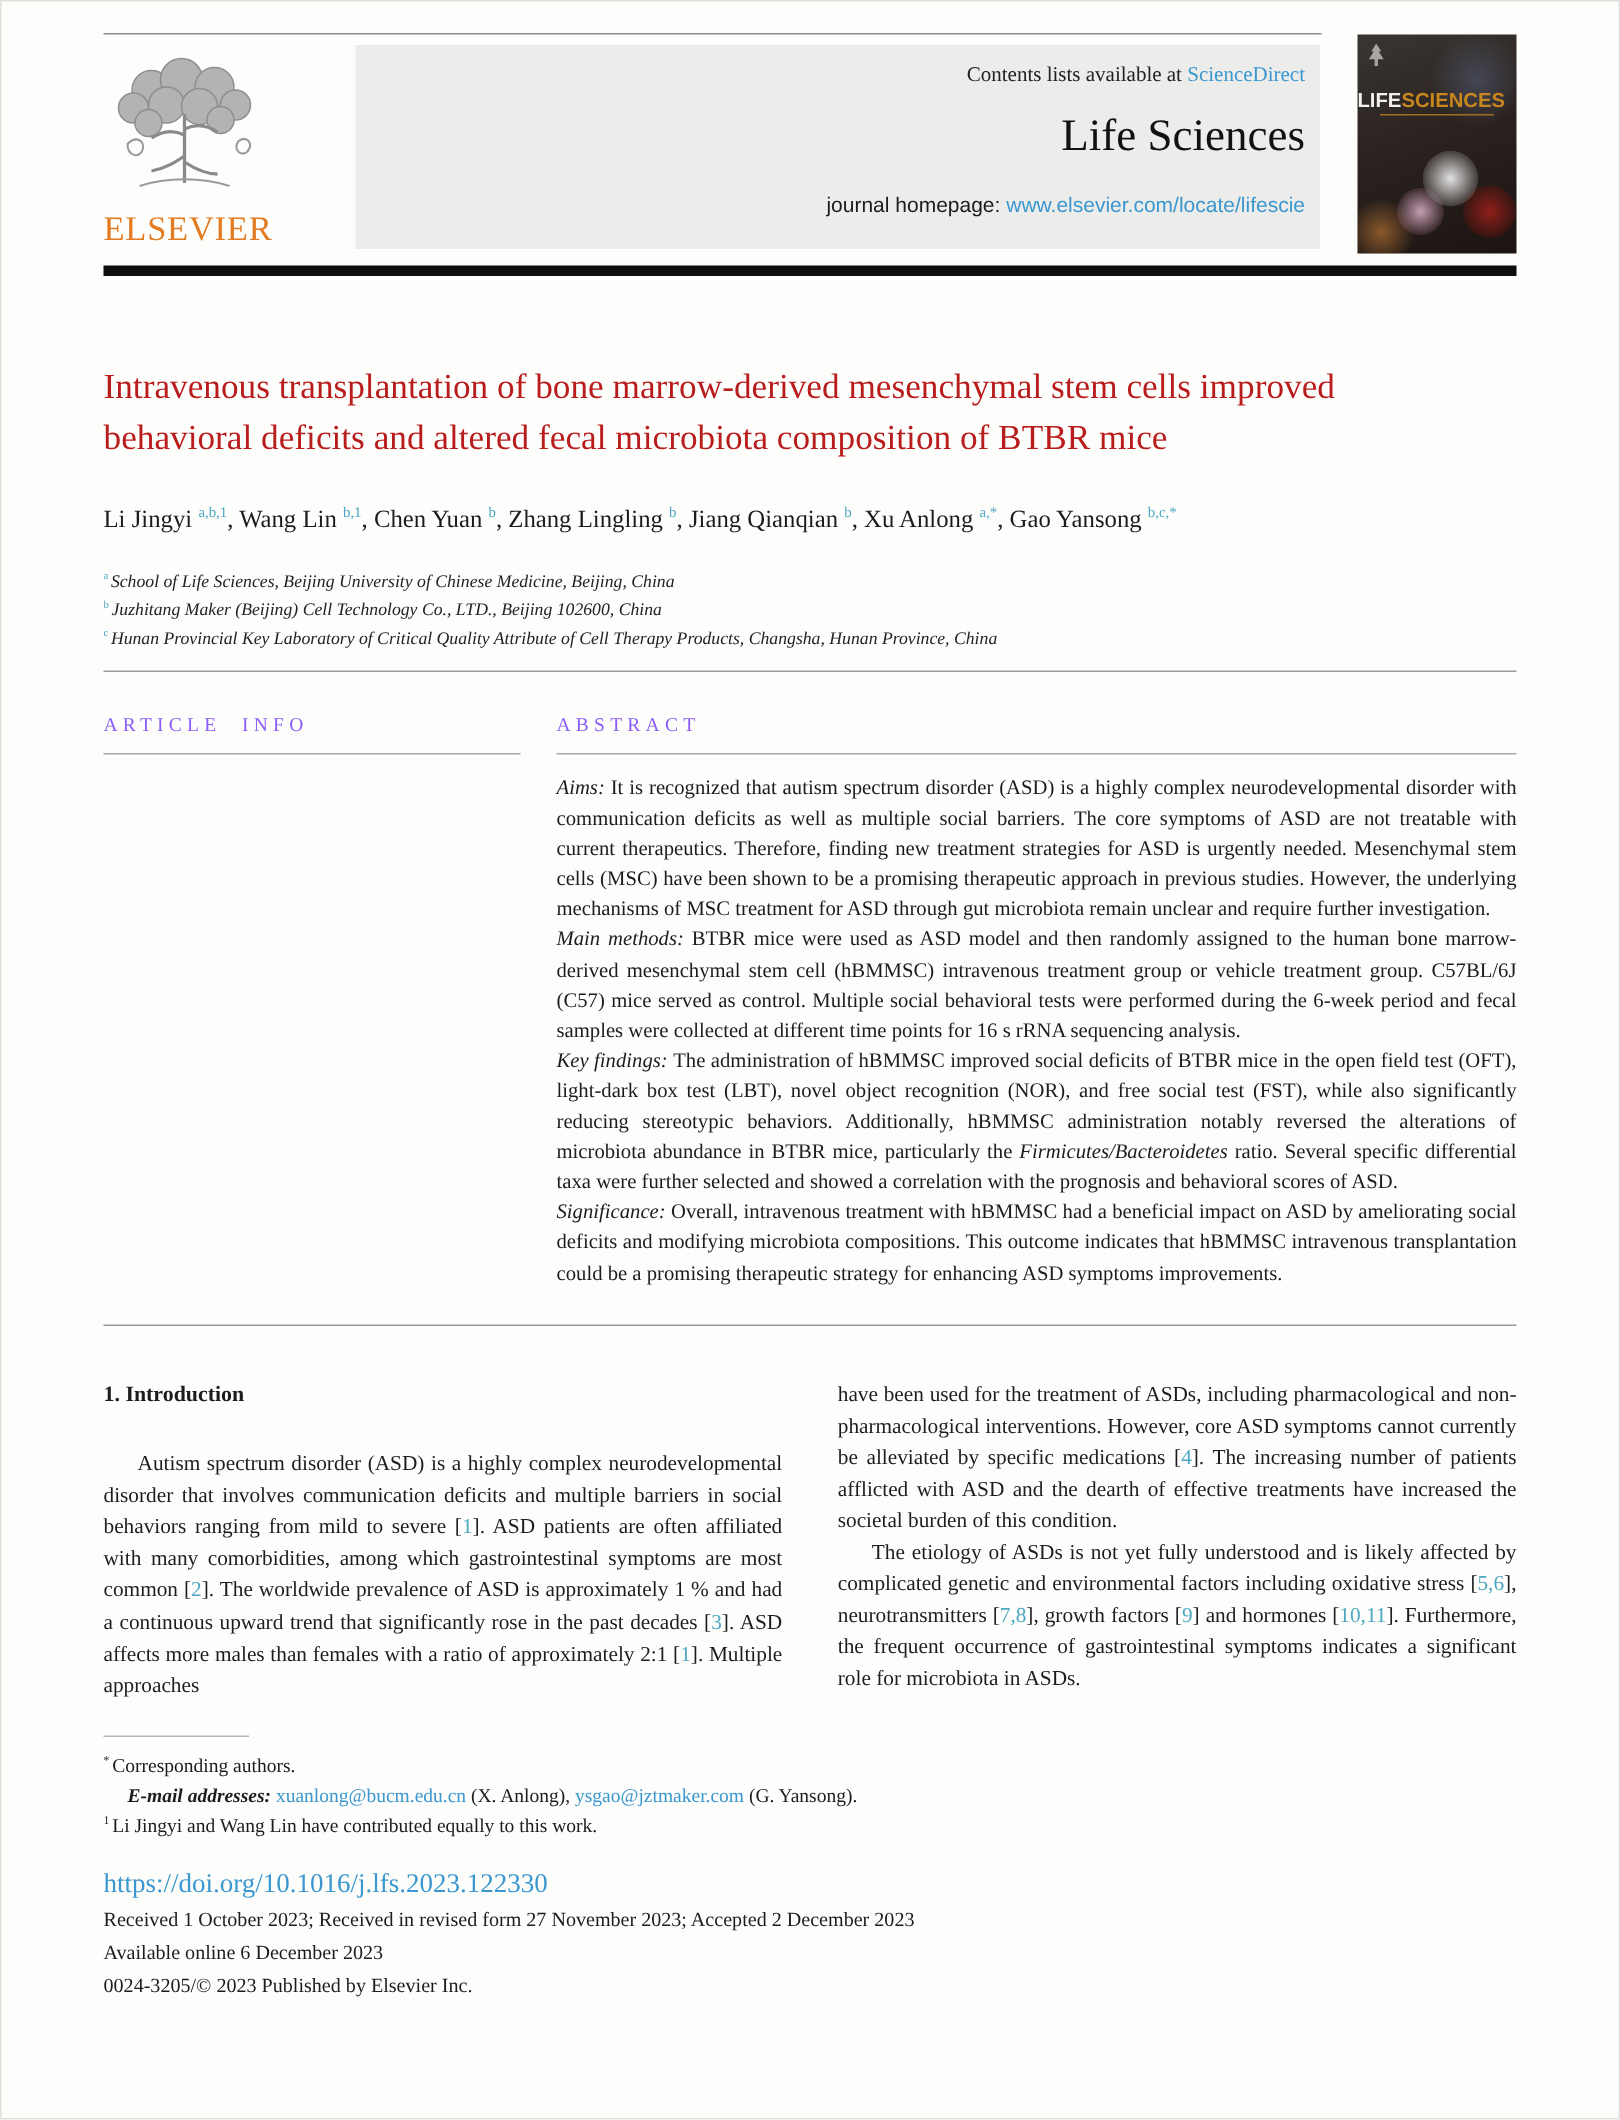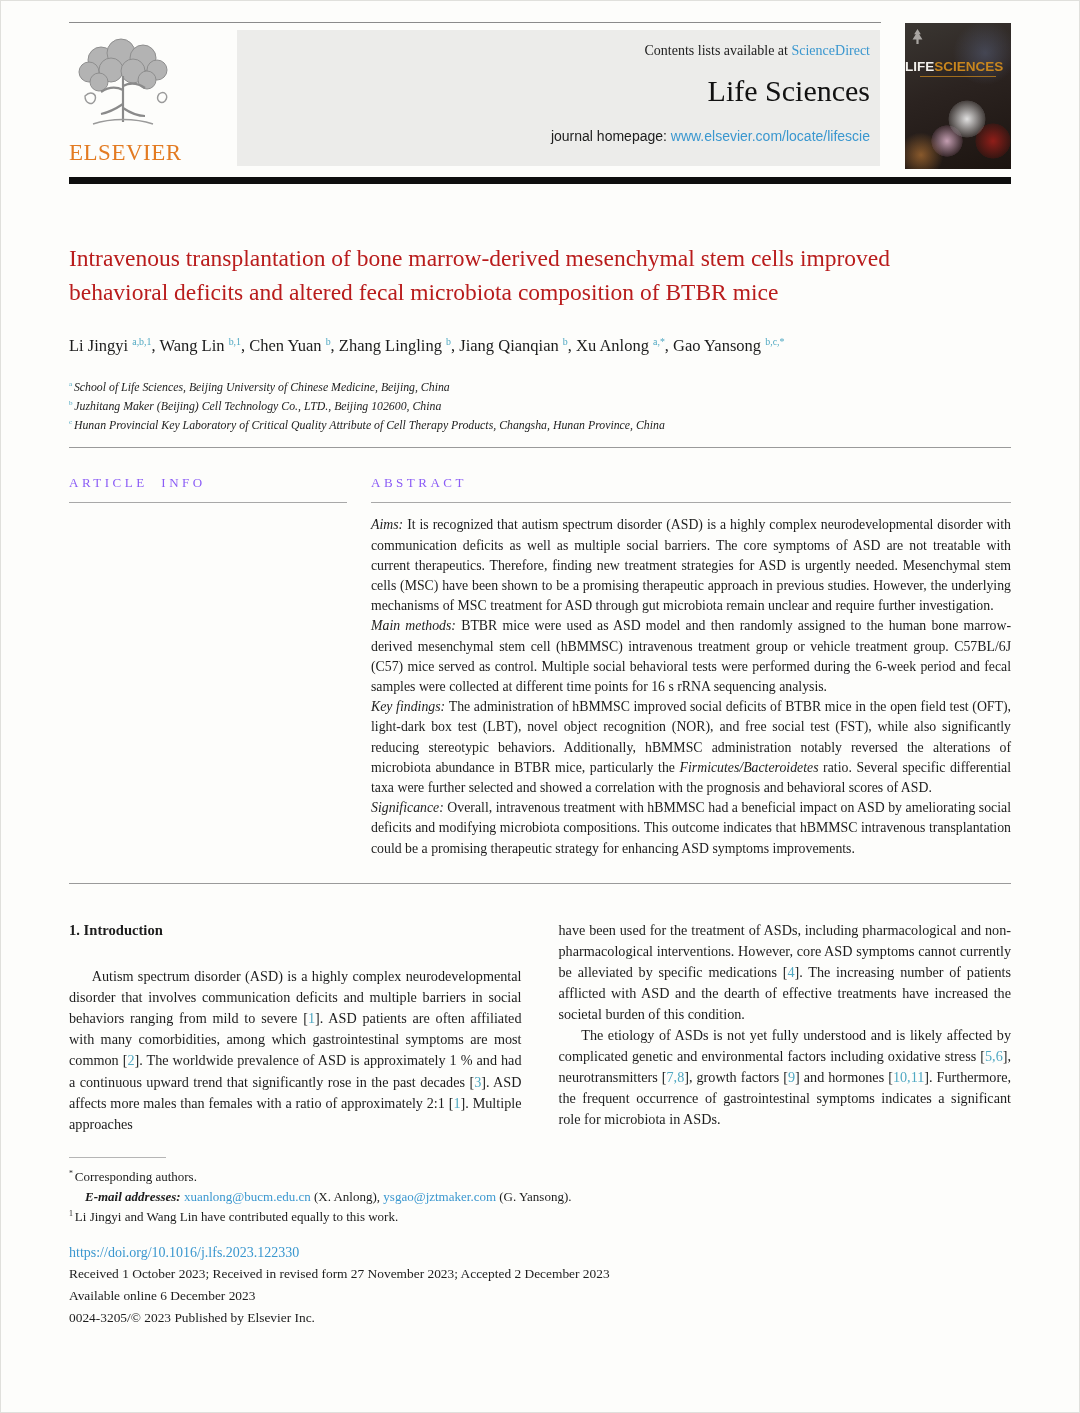--- a/index.html
+++ b/index.html
@@ -67,21 +67,21 @@
   .intro { display:flex; gap:37px; margin-top:36px; }
   .intro-col { flex:1; font-size:14.2px; line-height:1.48; text-align:justify; }
   .intro-heading { font-weight:bold; font-size:14.6px; text-align:left; }
   .intro-col p.first { margin-top:25px; }
   .indent { text-indent:1.6em; }
 
   
   .footer { position:absolute; left:68px; right:68px; top:1156px; font-size:13px; line-height:1.55; }
   .fn-rule { width:97px; border-top:1px solid #b5b5b5; margin-bottom:9px; }
   .fn-email { padding-left:16px; }
-  .doi-line { margin-top:15px; font-size:14px; }
+  .doi-line { margin-top:15px; font-size:18px; }
   .meta-line { font-size:13.4px; }
   .meta-line.tight { margin-top:1px; }
 </style>
 </head>
 <body>
 
 <div class="page">
 
   <div class="top-rule"></div>
 

